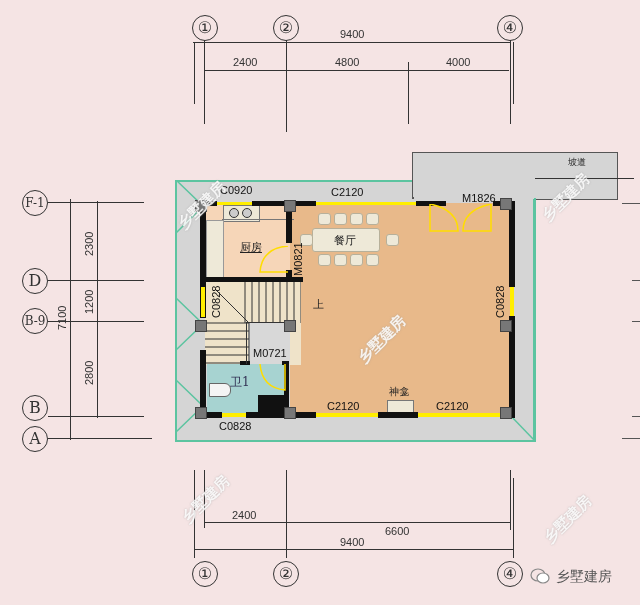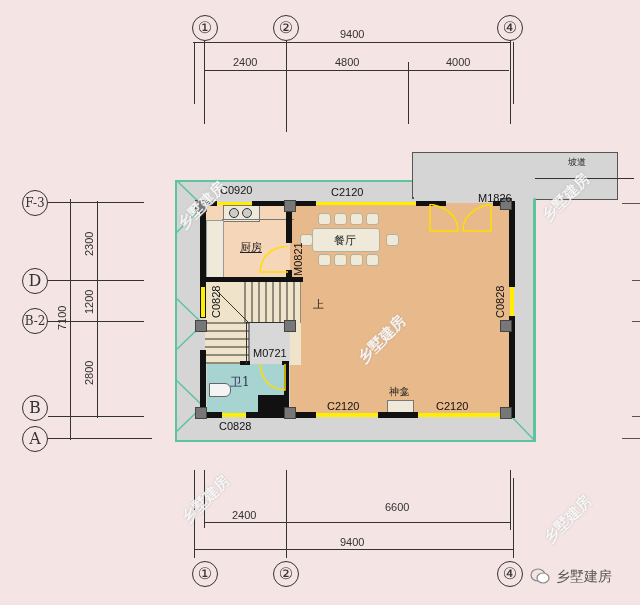--- a/index.html
+++ b/index.html
@@ -33,23 +33,23 @@
   <div class="abs" style="left:408px;top:62px;width:1px;height:62px;background:#333;"></div>
   <div class="abs" style="left:510px;top:40px;width:1px;height:84px;background:#333;"></div>
   <div class="abs" style="left:513px;top:42px;width:1px;height:62px;background:#333;"></div>
   <div class="dimtxt" style="left:340px;top:28px;">9400</div>
   <div class="dimtxt" style="left:233px;top:56px;">2400</div>
   <div class="dimtxt" style="left:335px;top:56px;">4800</div>
   <div class="dimtxt" style="left:446px;top:56px;">4000</div>
 </div>
 
 <div>
-  <div class="axis-bubble" style="left:22px;top:190px;font-size:12px;">F-3</div>
+  <div class="axis-bubble" style="left:22px;top:190px;font-size:12px;">F-1</div>
   <div class="axis-bubble" style="left:22px;top:268px;">D</div>
-  <div class="axis-bubble" style="left:22px;top:308px;font-size:12px;">B-2</div>
+  <div class="axis-bubble" style="left:22px;top:308px;font-size:12px;">B-9</div>
   <div class="axis-bubble" style="left:22px;top:395px;">B</div>
   <div class="axis-bubble" style="left:22px;top:426px;">A</div>
 
   <div class="abs" style="left:48px;top:202px;width:96px;height:1px;background:#333;"></div>
   <div class="abs" style="left:48px;top:280px;width:96px;height:1px;background:#333;"></div>
   <div class="abs" style="left:48px;top:321px;width:96px;height:1px;background:#333;"></div>
   <div class="abs" style="left:48px;top:416px;width:96px;height:1px;background:#333;"></div>
   <div class="abs" style="left:48px;top:438px;width:104px;height:1px;background:#333;"></div>
 
   <div class="abs" style="left:70px;top:199px;width:1px;height:241px;background:#333;"></div>
@@ -185,42 +185,42 @@
 <div class="col" style="left:500px;top:198px;"></div>
 <div class="col" style="left:195px;top:320px;"></div>
 <div class="col" style="left:284px;top:320px;"></div>
 <div class="col" style="left:500px;top:320px;"></div>
 <div class="col" style="left:195px;top:407px;"></div>
 <div class="col" style="left:284px;top:407px;"></div>
 <div class="col" style="left:500px;top:407px;"></div>
 
 <div class="lbl" style="left:220px;top:184px;">C0920</div>
 <div class="lbl" style="left:331px;top:186px;">C2120</div>
-<div class="lbl" style="left:458px;top:192px;padding-left:20px;">M1826</div>
+<div class="lbl" style="left:442px;top:192px;padding-left:20px;">M1826</div>
 <div class="vlbl" style="left:292px;top:276px;">M0821</div>
 <div class="vlbl" style="left:210px;top:318px;">C0828</div>
 <div class="vlbl" style="left:494px;top:318px;">C0828</div>
 <div class="lbl" style="left:253px;top:347px;text-align:center;">M0721</div>
 <div class="lbl" style="left:327px;top:400px;">C2120</div>
 <div class="lbl" style="left:436px;top:400px;">C2120</div>
 <div class="lbl" style="left:219px;top:420px;">C0828</div>
 
 <div class="room-lbl" style="left:240px;top:240px;text-decoration:underline;">厨房</div>
 <div class="room-lbl" style="left:313px;top:297px;">上</div>
 
 <div>
   <div class="abs" style="left:194px;top:470px;width:1px;height:88px;background:#333;"></div>
   <div class="abs" style="left:204px;top:470px;width:1px;height:58px;background:#333;"></div>
   <div class="abs" style="left:286px;top:470px;width:1px;height:88px;background:#333;"></div>
   <div class="abs" style="left:510px;top:470px;width:1px;height:60px;background:#333;"></div>
   <div class="abs" style="left:513px;top:478px;width:1px;height:80px;background:#333;"></div>
   <div class="abs" style="left:204px;top:522px;width:306px;height:1px;background:#333;"></div>
   <div class="abs" style="left:194px;top:549px;width:320px;height:1px;background:#333;"></div>
   <div class="dimtxt" style="left:232px;top:509px;">2400</div>
-  <div class="dimtxt" style="left:385px;top:501px;">6600</div>
+  <div class="dimtxt" style="left:385px;top:525px;">6600</div>
   <div class="dimtxt" style="left:340px;top:536px;">9400</div>
   <div class="axis-bubble" style="left:192px;top:561px;">①</div>
   <div class="axis-bubble" style="left:273px;top:561px;">②</div>
   <div class="axis-bubble" style="left:497px;top:561px;">④</div>
 </div>
 
 <div class="wm" style="left:172px;top:196px;">乡墅建房</div>
 <div class="wm" style="left:536px;top:188px;">乡墅建房</div>
 <div class="wm" style="left:352px;top:330px;">乡墅建房</div>
 <div class="wm" style="left:176px;top:490px;">乡墅建房</div>

